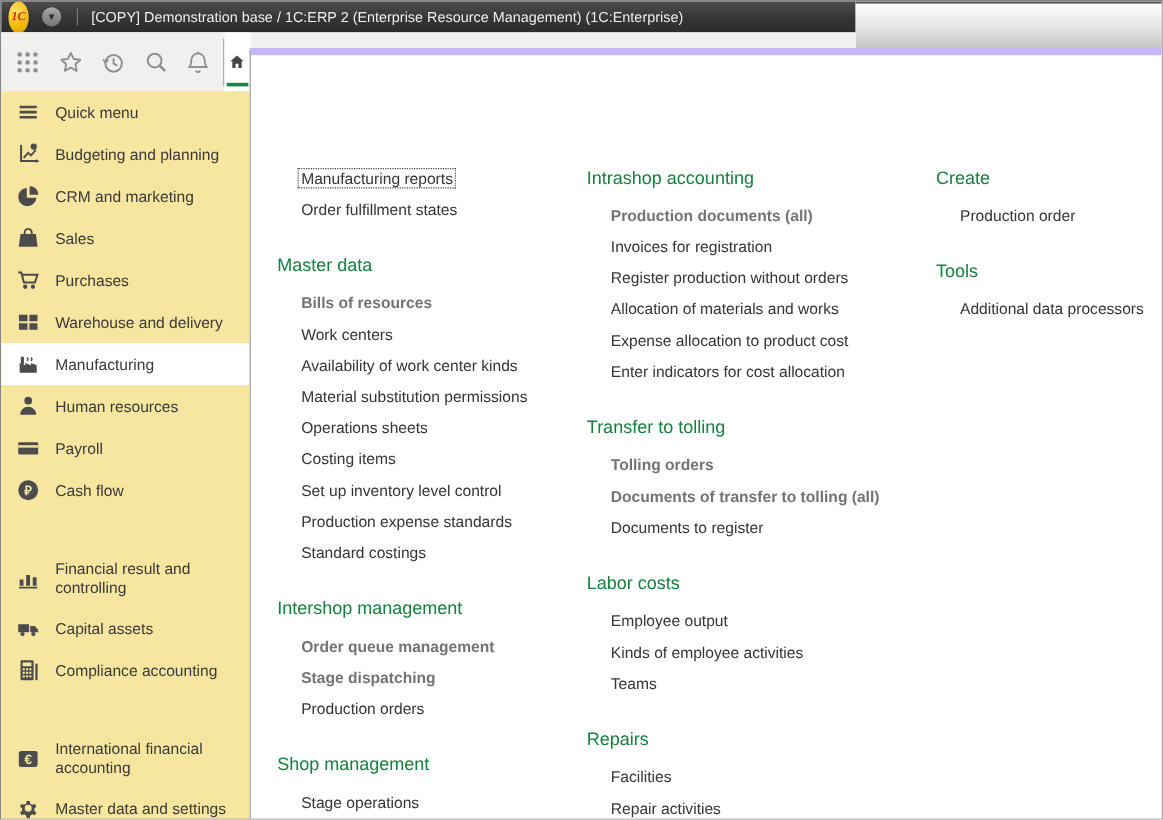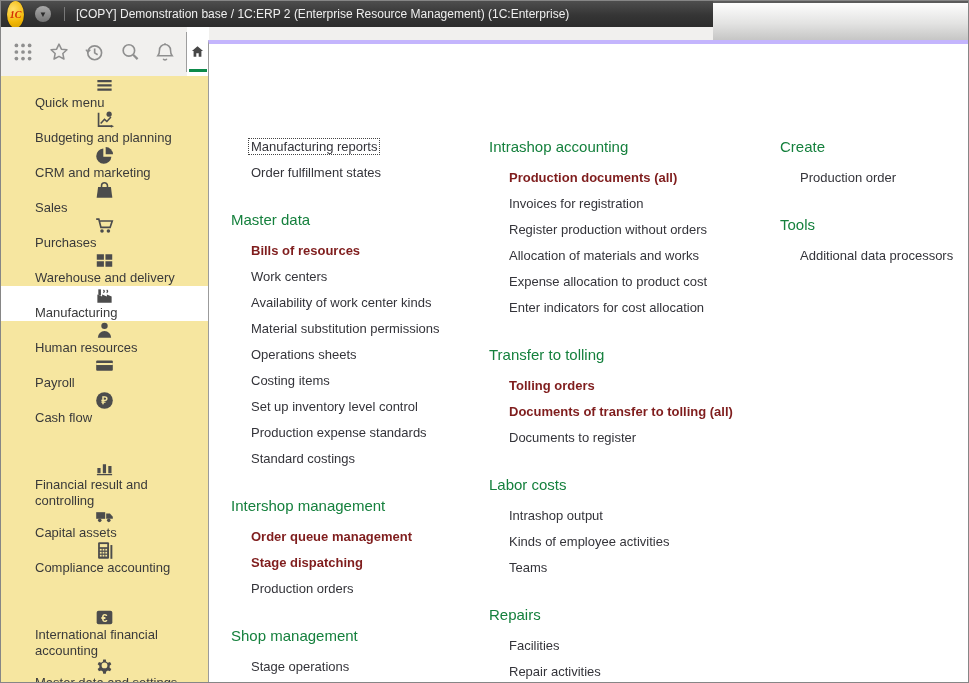--- a/index.html
+++ b/index.html
@@ -27,39 +27,39 @@
     display:flex;align-items:center;justify-content:space-between;padding:0 9px;}
   .tool-btn{background:none;border:none;width:26px;height:26px;padding:2px;color:#8f8f8f;cursor:pointer;}
   .tool-btn svg{width:22px;height:22px;display:block;}
   .tab-sep{position:absolute;left:185px;top:31px;width:1px;height:40px;background:#9e9e9e;}
   .home-tab{position:absolute;left:186px;top:26px;width:22px;height:49px;background:#fff;cursor:pointer;}
   .home-tab svg{width:15px;height:15px;color:#474747;position:absolute;left:3px;top:17px;}
   .home-underline{position:absolute;left:2px;bottom:4px;width:18px;height:3px;background:#0d8a4a;}
 
   
   .sidebar{position:absolute;left:0;top:75px;width:207px;height:608px;background:#f6e6a0;}
-  .side-item{display:flex;align-items:center;padding-left:13px;cursor:pointer;color:#3a3a3a;font-size:13px;flex-direction:column;}
+  .side-item{display:flex;align-items:center;padding-left:13px;cursor:pointer;color:#3a3a3a;font-size:13px;}
   .side-item.h1{height:35px;}
   .side-item.h2{height:48px;margin-top:32px;}
   .side-item.active{background:#ffffff;}
   .side-icon{width:19px;height:19px;color:#4c4c4c;flex:none;margin-right:13px;}
   .side-icon svg{width:19px;height:19px;display:block;}
   .side-label{width:152px;line-height:16px;}
 
   
   .panel{position:absolute;left:207px;top:39px;width:762px;height:644px;background:#fff;
-    border-left:1px solid #9b9b9b;border-top:4px solid #c4b5fd;overflow:hidden;}
+    border-left:1px solid #9b9b9b;border-top:6px solid #c4b5fd;overflow:hidden;}
   .menu-col{position:absolute;top:0;padding-top:90px;}
   #col-0{left:22px;width:255px;}
   #col-1{left:280px;width:285px;}
   #col-2{left:571px;width:190px;}
   .m-header{color:#15803d;font-size:15px;line-height:26px;margin:21px 0 5px;font-weight:normal;}
   .m-block:first-child .m-header{margin-top:0;}
   .m-item{font-size:13px;line-height:26px;height:26px;padding-left:20px;color:#34343a;cursor:pointer;white-space:nowrap;}
-  .m-item.bold{font-weight:bold;color:#7f1d1d;}
+  .m-item.bold{font-weight:bold;color:#737373;}
   .focus-box{border:1px dotted #444;padding:0 2px;margin-left:-3px;}
 </style>
 </head>
 <body>
 
 <div class="window">
 
   <div class="titlebar-dark">
     <span class="logo-badge">1С</span>
     <button class="win-drop">▼</button>
@@ -311,21 +311,21 @@
           <div class="m-item">Enter indicators for cost allocation</div>
         </div>
         <div class="m-block">
           <div class="m-header">Transfer to tolling</div>
           <div class="m-item bold">Tolling orders</div>
           <div class="m-item bold">Documents of transfer to tolling (all)</div>
           <div class="m-item">Documents to register</div>
         </div>
         <div class="m-block">
           <div class="m-header">Labor costs</div>
-          <div class="m-item">Intrashop output</div>
+          <div class="m-item">Employee output</div>
           <div class="m-item">Kinds of employee activities</div>
           <div class="m-item">Teams</div>
         </div>
         <div class="m-block">
           <div class="m-header">Repairs</div>
           <div class="m-item">Facilities</div>
           <div class="m-item">Repair activities</div>
         </div>
       </div>
       <div class="menu-col" id="col-2">

